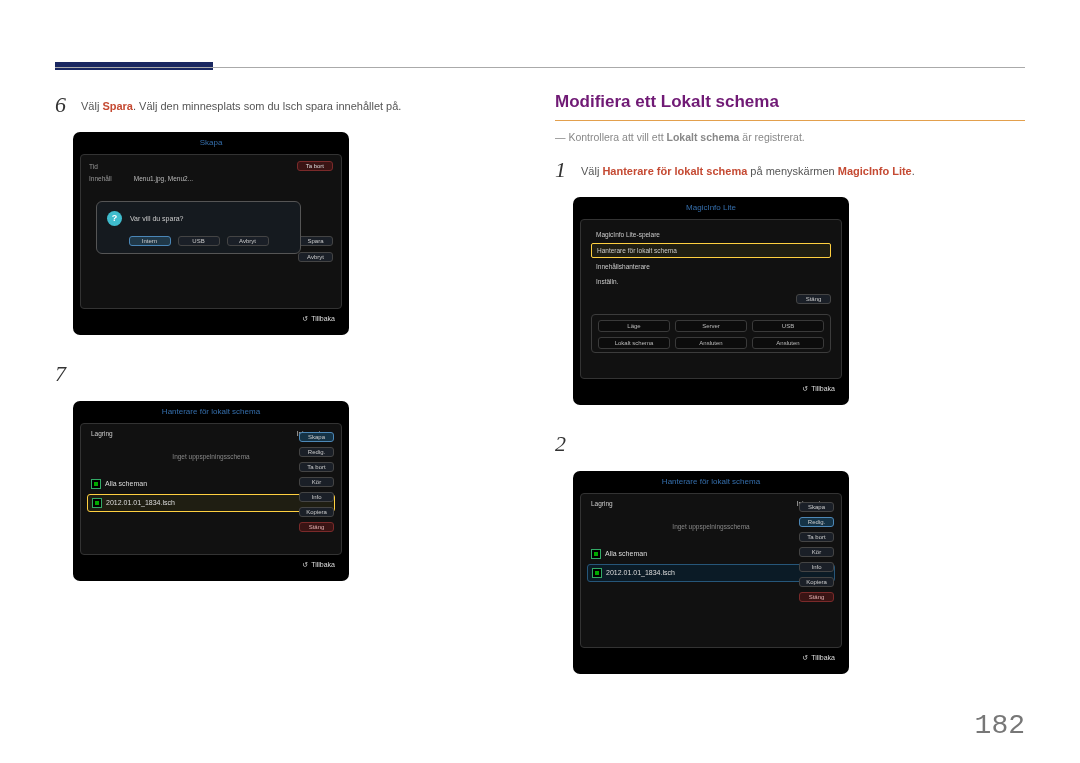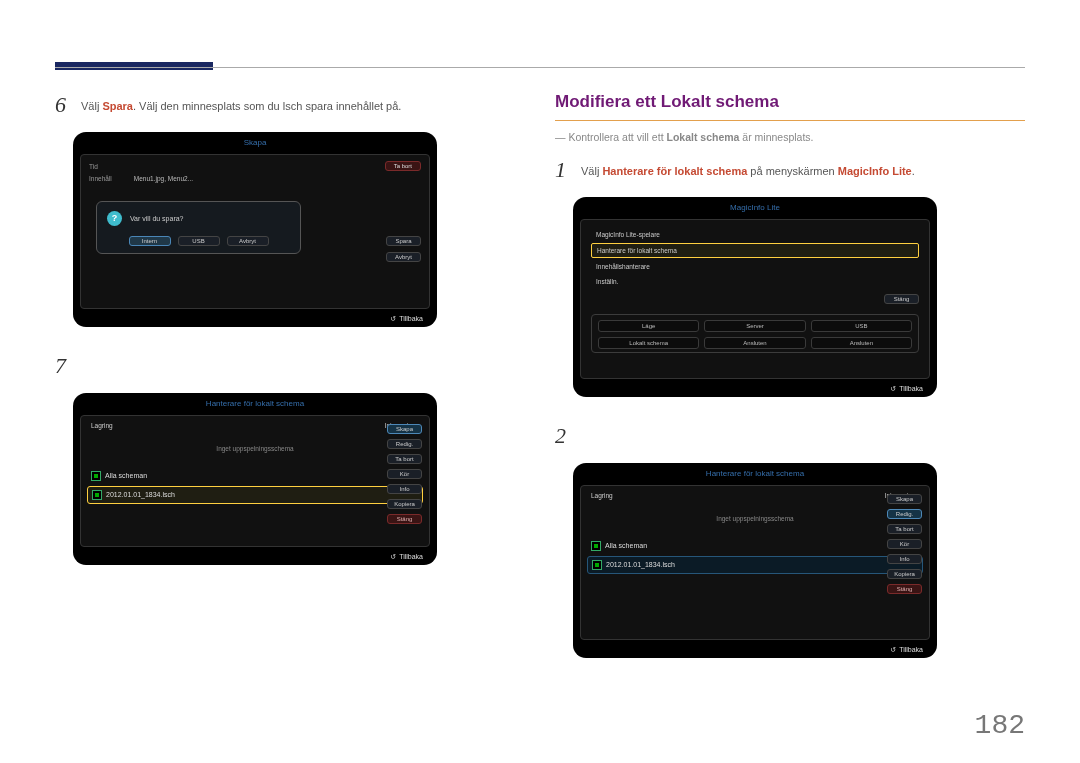--- a/index.html
+++ b/index.html
@@ -68,28 +68,28 @@
     margin-bottom: 14px;
   }
   .dash-note::before {
     content: "― ";
     color: #888;
   }
   .bold-inline { font-weight: bold; }
   
   .panel {
     background: #000;
-    border-radius: 13px;
-    width: 364px;
+    border-radius: 7px;
+    width: 276px;
     color: #bdbdbd;
     font-size: 7px;
     margin-left: 18px;
     margin-bottom: 26px;
     position: relative;
-    padding-bottom: 0;
+    padding-bottom: 8px;
     overflow: hidden;
   }
   .panel-title-top {
     color: #356eab;
     text-align: center;
     padding: 6px 0 4px;
     font-size: 8px;
   }
   .panel-body {
     background: #111;
@@ -292,21 +292,21 @@
     </div>
     <div class="panel-foot"><span class="ret-icon">↺</span><span>Tillbaka</span></div>
   </div>
 
 </div>
 
 <div class="col col-right">
   <div class="section-title">Modifiera ett Lokalt schema</div>
   <hr class="hr-orange">
   <div class="dash-note">
-    <span>Kontrollera att vill ett </span><span class="bold-inline">Lokalt schema</span><span> är minnesplats.</span>
+    <span>Kontrollera att vill ett </span><span class="bold-inline">Lokalt schema</span><span> är registrerat.</span>
   </div>
 
   <div class="step">
     <div class="step-num">1</div>
     <div class="step-text">
       <span>Välj </span><span class="red">Hanterare för lokalt schema</span><span> på menyskärmen </span><span class="red">MagicInfo Lite</span><span>.</span>
     </div>
   </div>
 
   <div class="panel">

